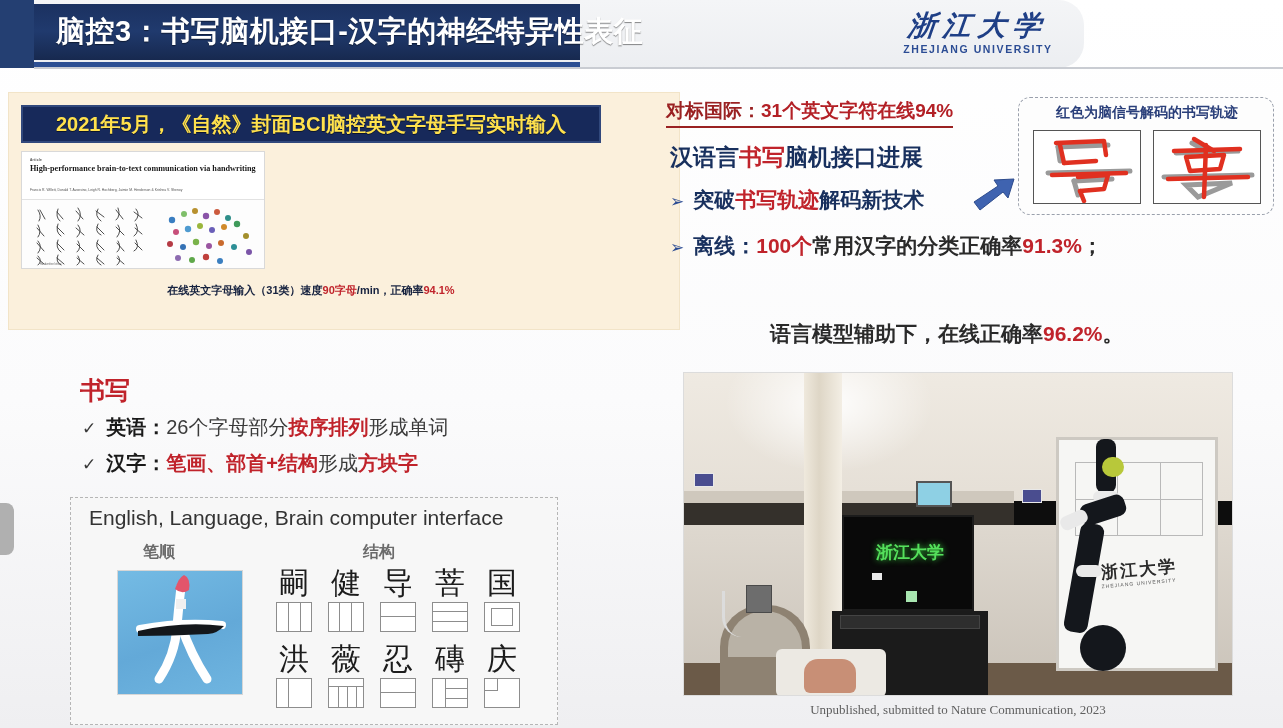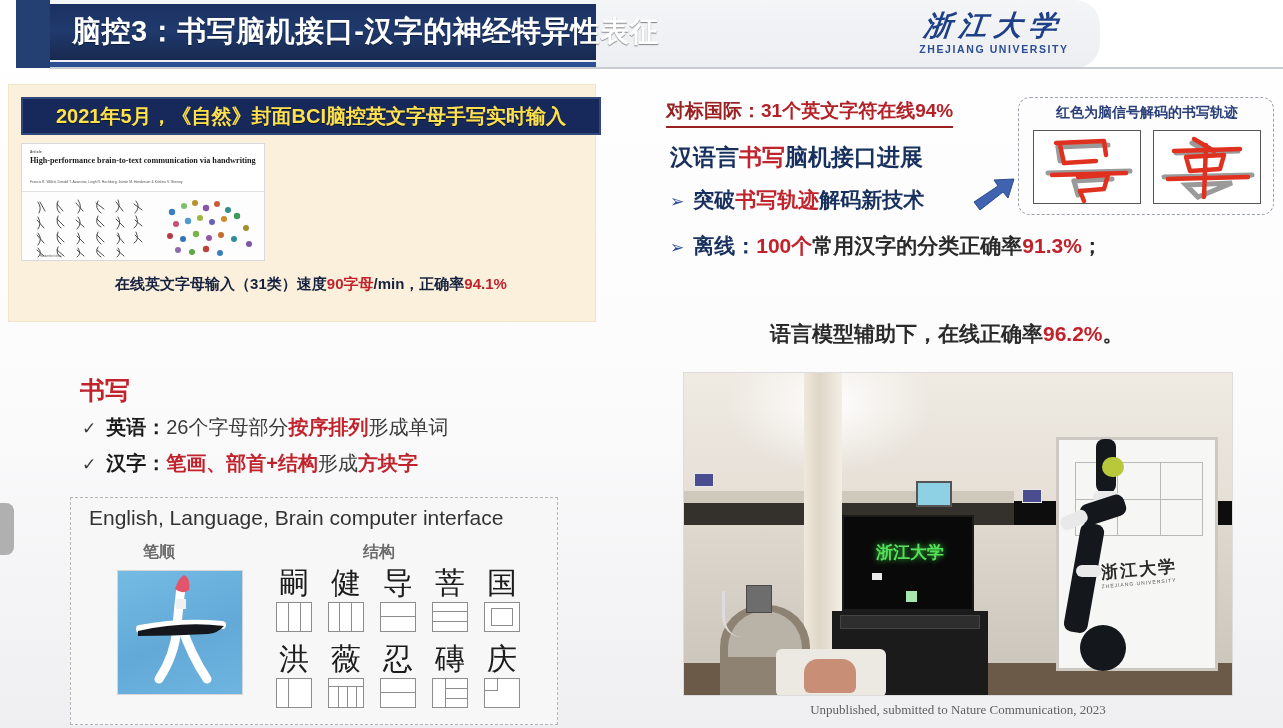--- a/index.html
+++ b/index.html
@@ -12,21 +12,21 @@
   }
   #slide {
     position: relative;
     width: 1283px; height: 728px;
     background: linear-gradient(180deg,#ffffff 0%, #fbfbfc 55%, #efeff1 100%);
     overflow: hidden;
   }
 
   
   .hdr-bar {
-    position: absolute; left: 16px; top: 0;
+    position: absolute; left: 0; top: 0;
     width: 1084px; height: 68px;
     background: linear-gradient(180deg,#f4f5f7 0%, #eceef1 100%);
     border-radius: 25px;
   }
   .hdr-leftblock {
     position: absolute; left: 0; top: 0;
     width: 34px; height: 68px;
     background: #243f72;
   }
   .hdr-titleband {
@@ -75,22 +75,22 @@
   .zju-en {
     margin-top: 3px;
     font-size: 10.5px;
     font-weight: bold;
     color: #2b4c94;
     letter-spacing: 1.6px;
   }
 
   
   .left-panel {
-    position: absolute; left: 8px; top: 84px;
-    width: 588px; height: 238px;
+    position: absolute; left: 8px; top: 92px;
+    width: 672px; height: 238px;
     background: #fbf0dc;
     border: 1px solid #f2e4c8;
     padding-left: 20px;
   }
   .banner {
     position: absolute; left: 12px; top: 12px;
     width: 580px; height: 38px;
     background: #17295a;
     border: 2px solid #31487c;
     display: flex; align-items: center; justify-content: center;
@@ -133,21 +133,21 @@
   .pt-figs {
     position: absolute; left: 0; top: 48px; width: 244px; height: 70px;
     background: #fdfdfd;
   }
   .pt-strokes { position: absolute; left: 10px; top: 4px; width: 118px; height: 62px; }
   .pt-scatter { position: absolute; left: 132px; top: 2px; width: 108px; height: 66px; }
 
   .caption {
     position: absolute; left: 0; top: 190px; width: 604px;
     text-align: center;
-    font-size: 15px;
+    font-size: 11px;
     font-weight: bold;
     color: #16223f;
     white-space: nowrap;
   }
   .cap-red { color: #c0232b; }
 
   
   .sx-head {
     position: absolute; left: 80px; top: 374px;
     font-size: 25px; font-weight: bold; color: #c0232b;

